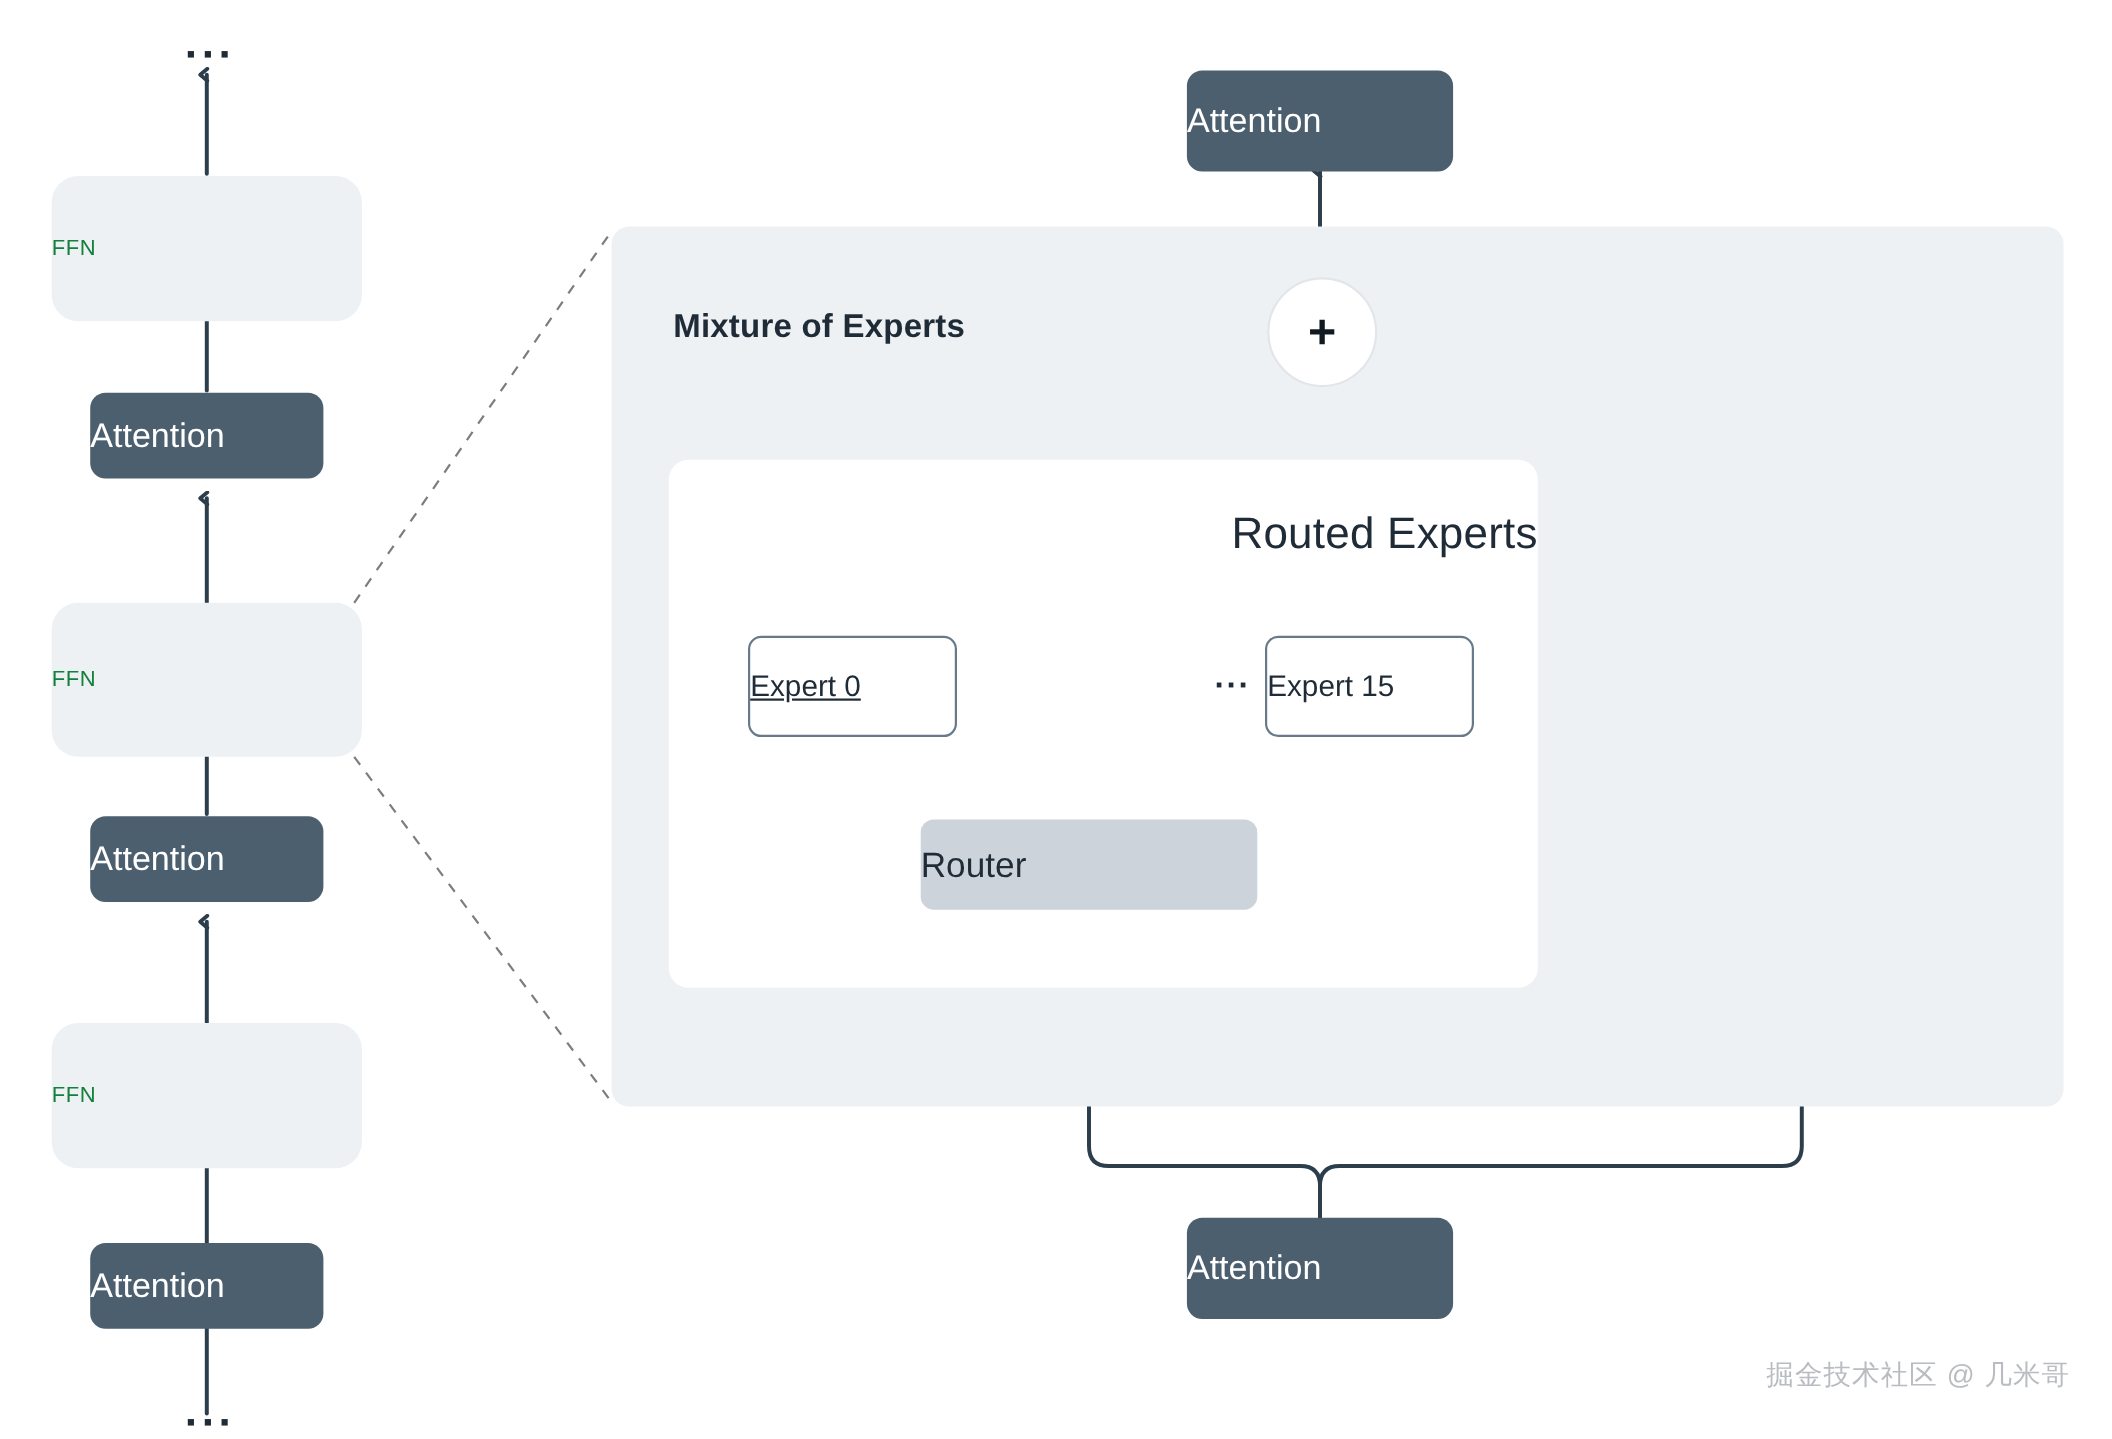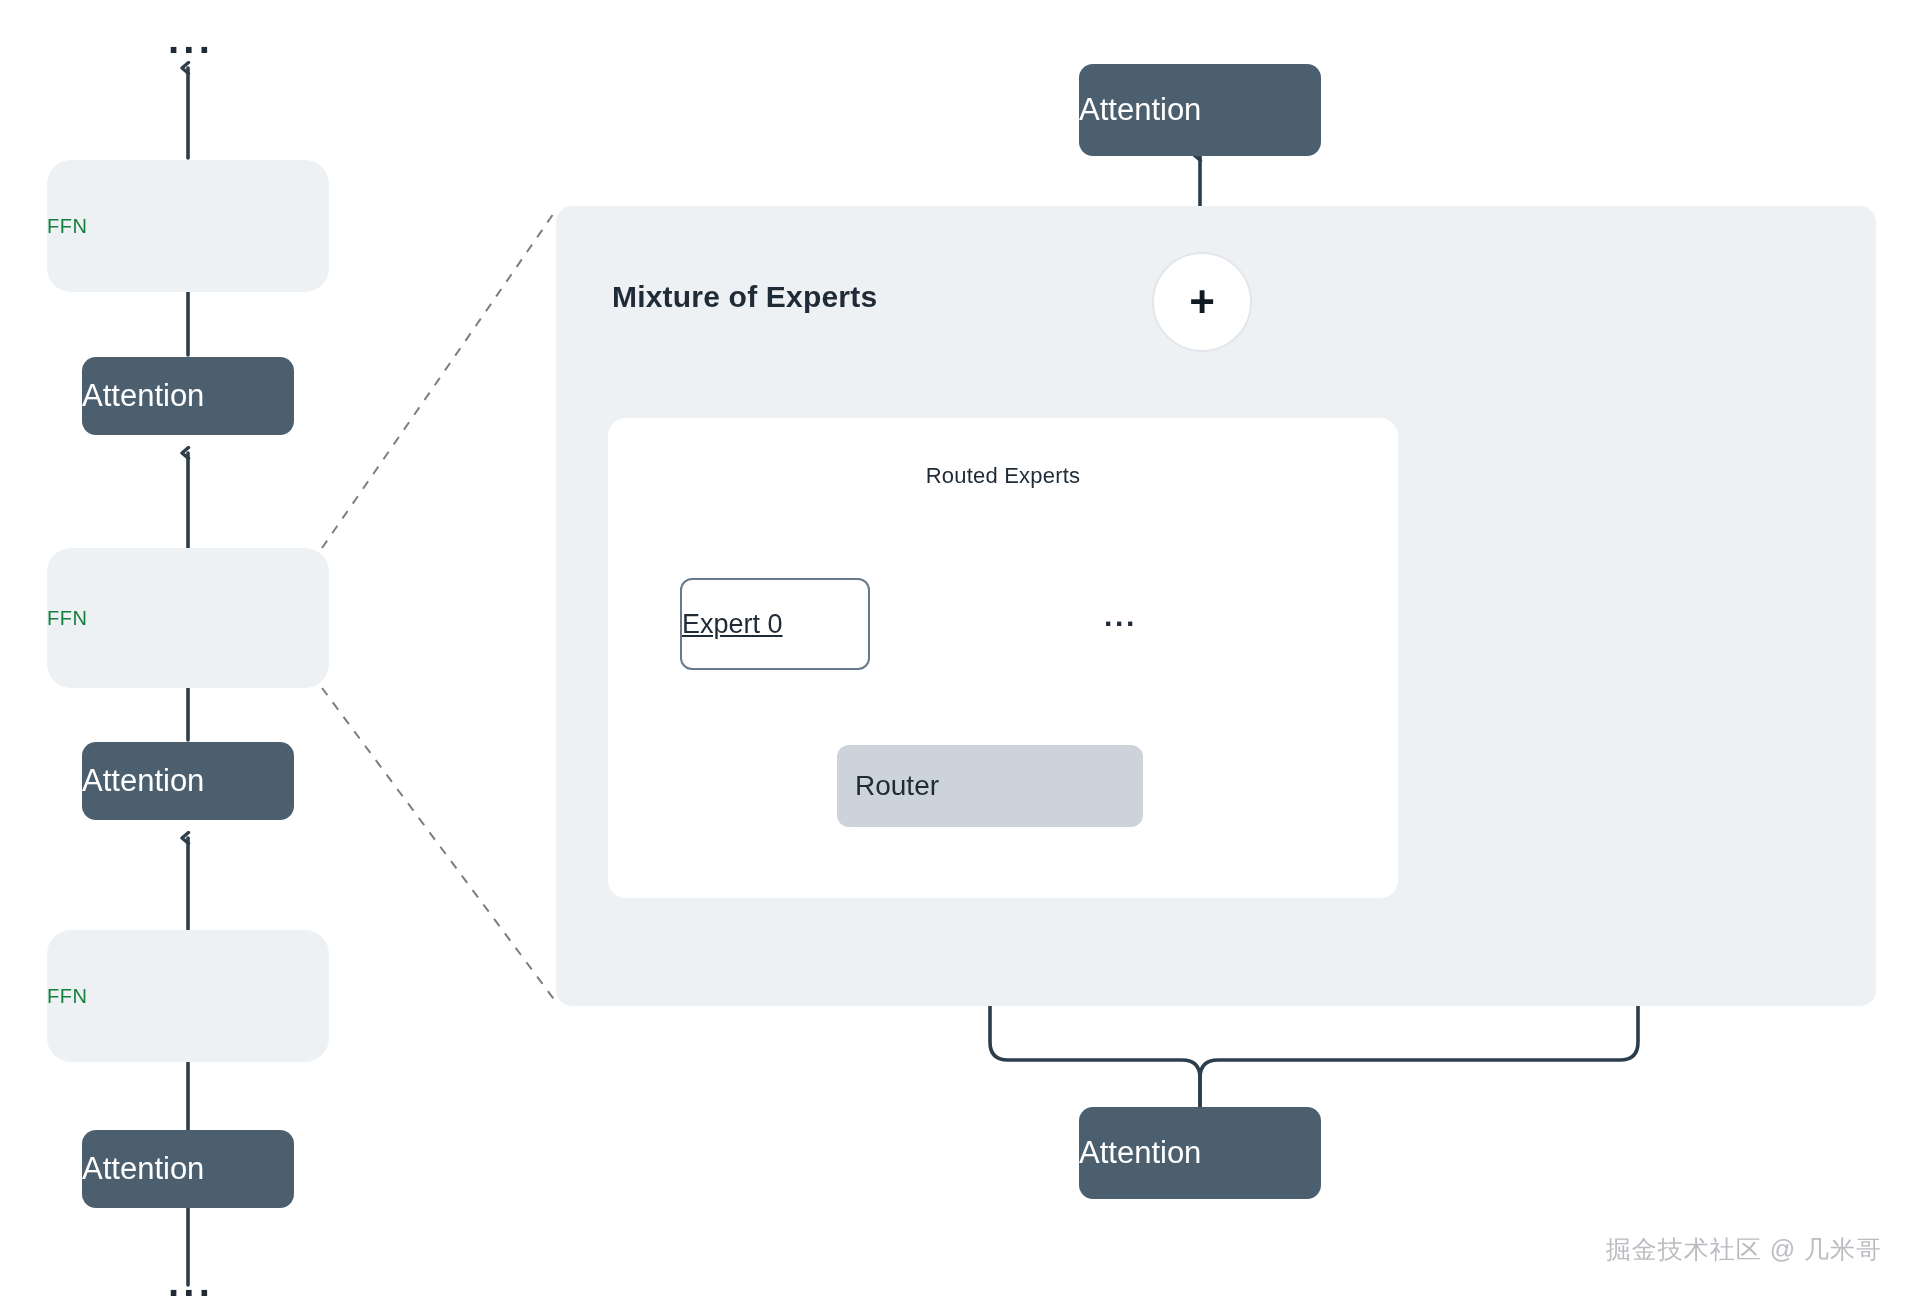--- a/index.html
+++ b/index.html
@@ -67,45 +67,44 @@
     letter-spacing: 0.2px;
   }
   .routed-card {
     position: absolute;
     background: #ffffff;
     border-radius: 18px;
   }
   .routed-title {
     position: absolute;
     color: #1f2b36;
-    font-size: 22px;
+    font-size: 40px;
     font-weight: 400;
     letter-spacing: 0.2px;
-    text-align: center;
+    text-align: right;
   }
   .expert-box {
     background: #ffffff;
     border: 2px solid #68798a;
     border-radius: 12px;
     color: #1f2b36;
     font-size: 27px;
   }
   .expert-dots {
     position: absolute;
     color: #1f2b36;
     font-size: 30px;
     font-weight: 700;
     letter-spacing: 1px;
   }
   .router-box {
     background: #ccd3da;
     border-radius: 12px;
     color: #1f2b36;
-    font-size: 28px;
-    padding-left: 18px;
+    font-size: 32px;
   }
   .shared-box {
     background: #3b82f6;
     border-radius: 12px;
     color: #ffffff;
     font-size: 28px;
   }
   .plus-circle {
     position: absolute;
     background: #ffffff;
@@ -182,20 +181,23 @@
 
   <div class="routed-title" style="left:608px; top:463px; width:790px;">Routed Experts</div>
 
   <div class="node expert-box" style="left:680px; top:578px; width:190px; height:92px;text-decoration:underline;">
     <span>Expert 0</span>
   </div>
 
 
   <div class="expert-dots" style="left:1104px; top:607px;">···</div>
 
+  <div class="node expert-box" style="left:1150px; top:578px; width:190px; height:92px;">
+    <span>Expert 15</span>
+  </div>
 
   <div class="node router-box" style="left:837px; top:745px; width:306px; height:82px;">
     <span>Router</span>
   </div>
 
 
   <div class="plus-circle" style="left:1152px; top:252px; width:96px; height:96px;">
     <span>+</span>
   </div>
 

